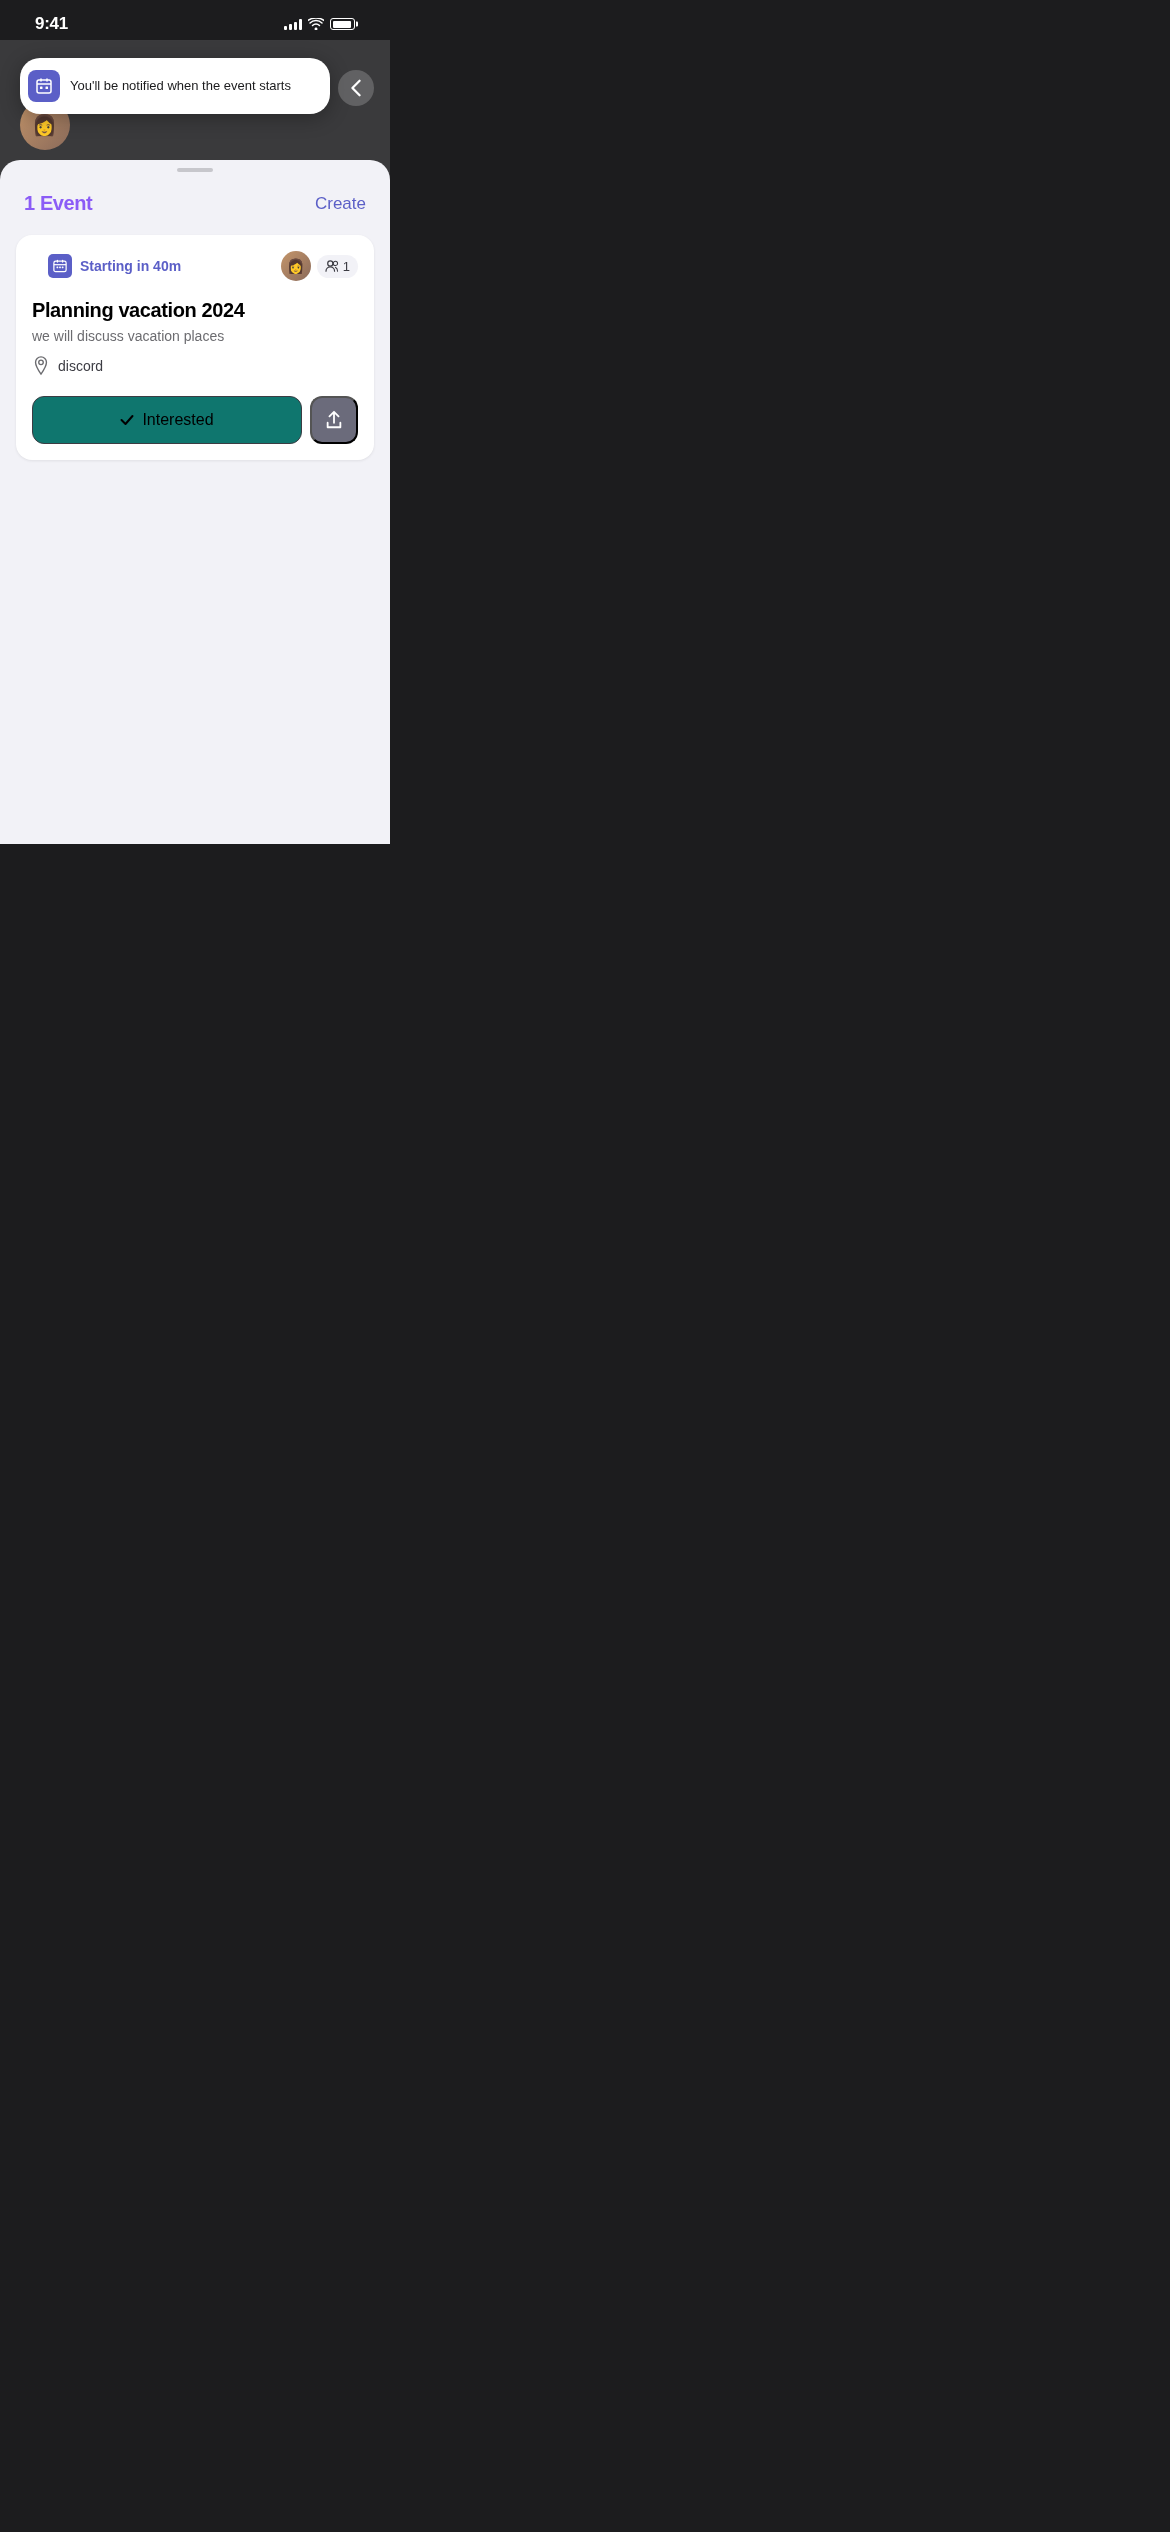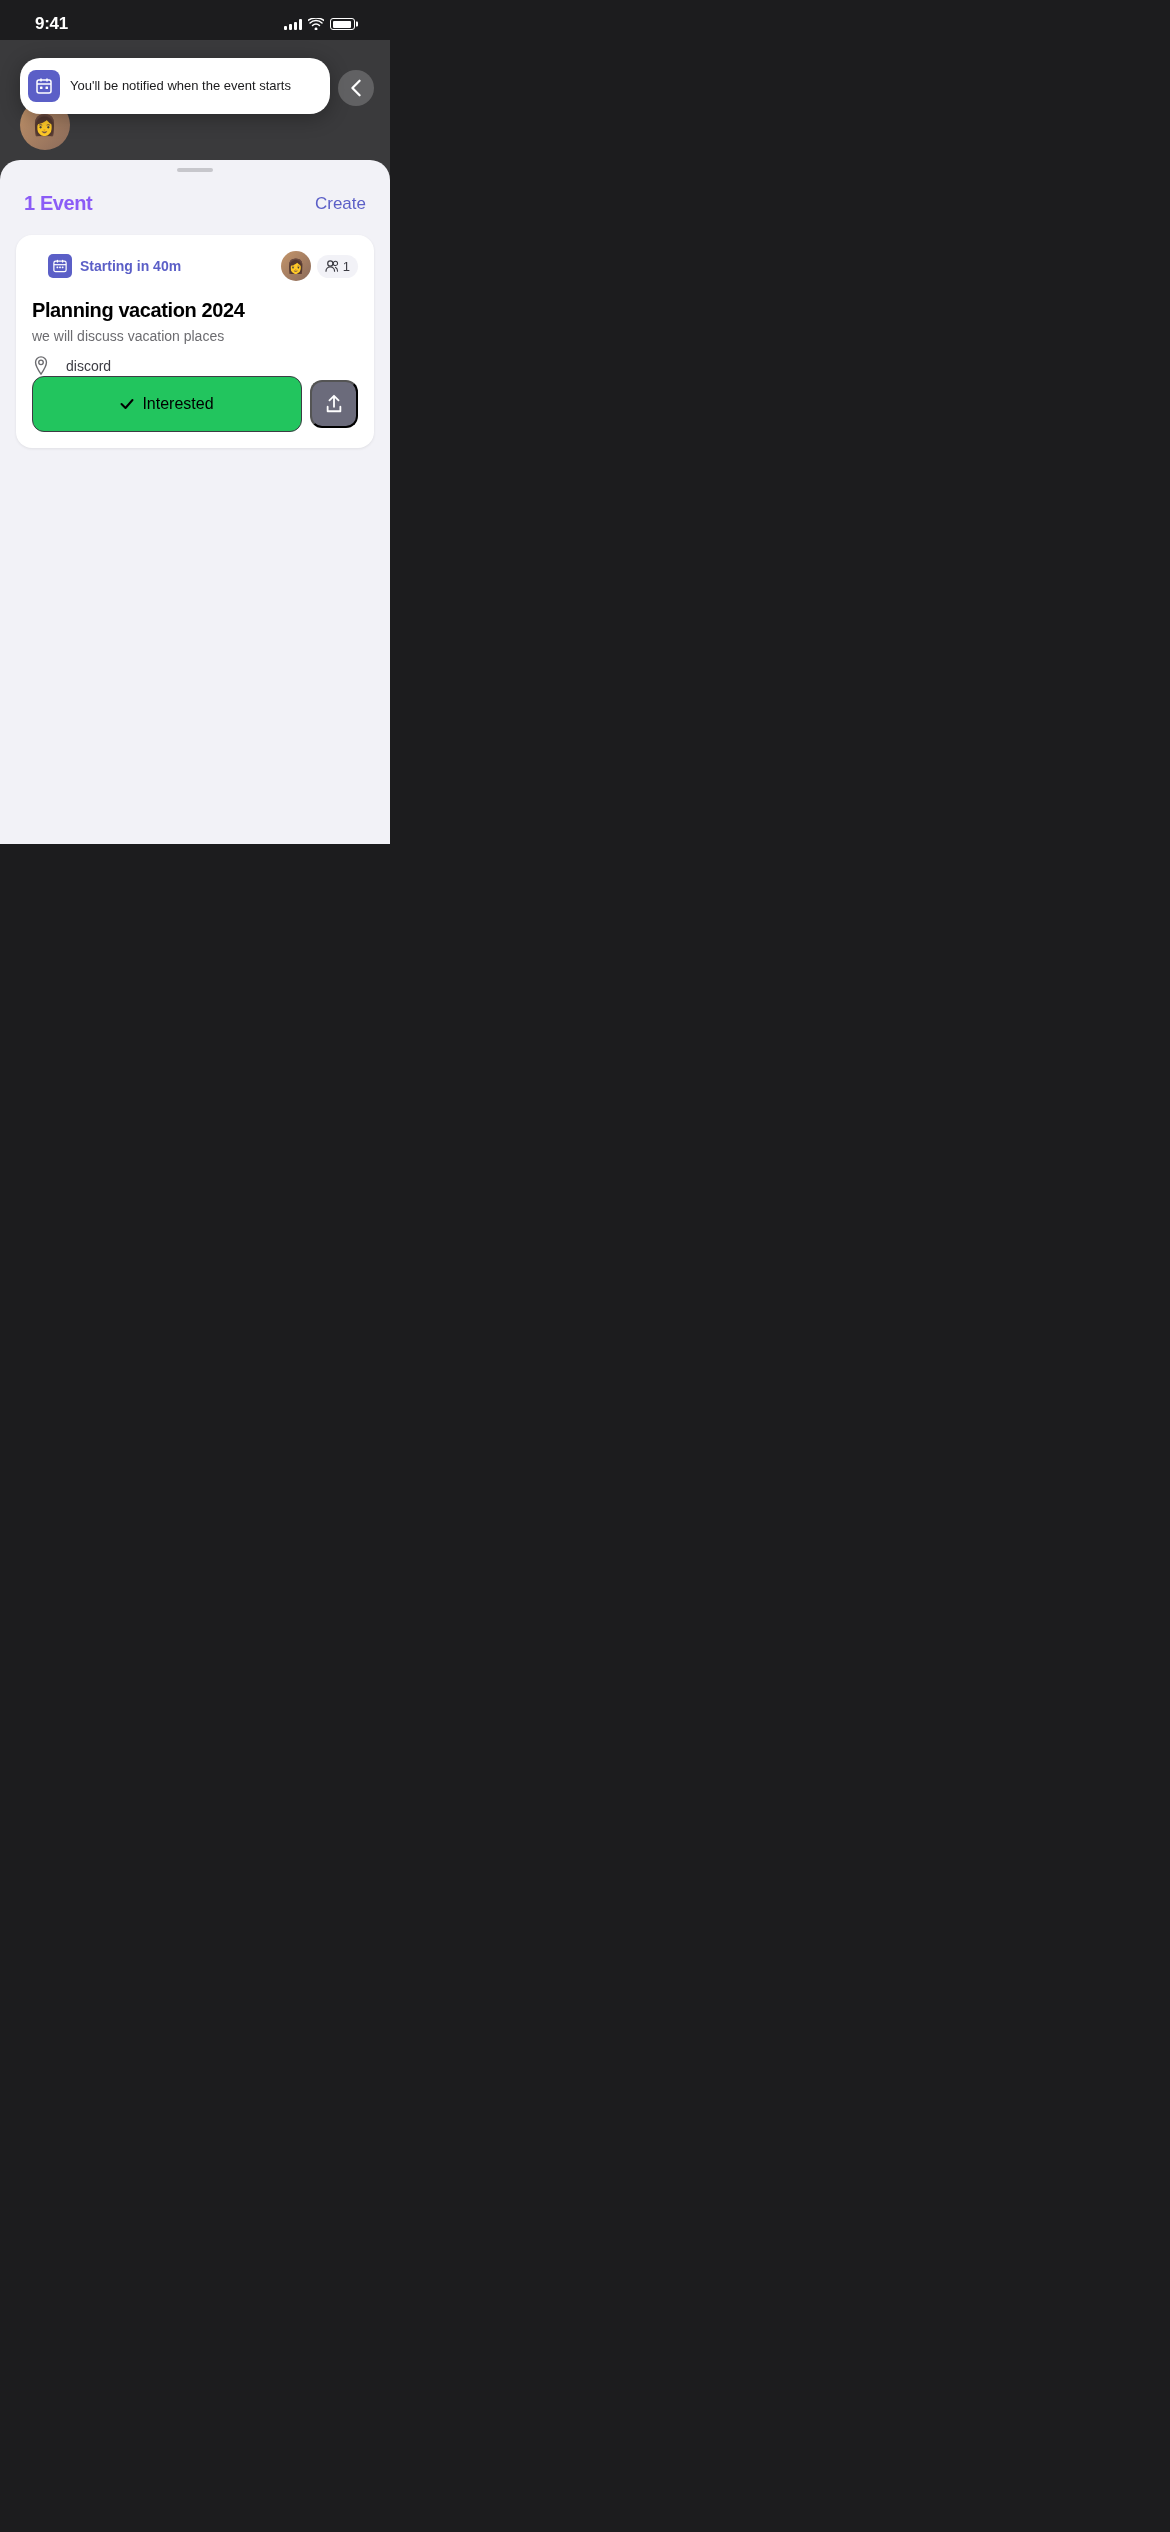--- a/index.html
+++ b/index.html
@@ -288,41 +288,41 @@
     .event-description {
       font-size: 14px;
       color: #6c6c70;
       margin-bottom: 12px;
       font-weight: 400;
     }
 
     .event-location {
       display: flex;
       align-items: center;
-      gap: 16px;
-      margin-bottom: 0;
+      gap: 8px;
+      margin-bottom: 20px;
     }
 
     .location-text {
       font-size: 14px;
       color: #3c3c43;
     }
 
     .action-area {
       display: flex;
       gap: 8px;
       align-items: center;
     }
 
     .interested-button {
       flex: 1;
-      height: 56px;
+      height: 48px;
       border: 1.5px solid #3c3c43;
       border-radius: 12px;
-      background: #22c55e;
+      background: #0f766e;
       display: flex;
       align-items: center;
       justify-content: center;
       gap: 8px;
       cursor: pointer;
     }
 
     .interested-button-text {
       font-size: 16px;
       font-weight: 500;

